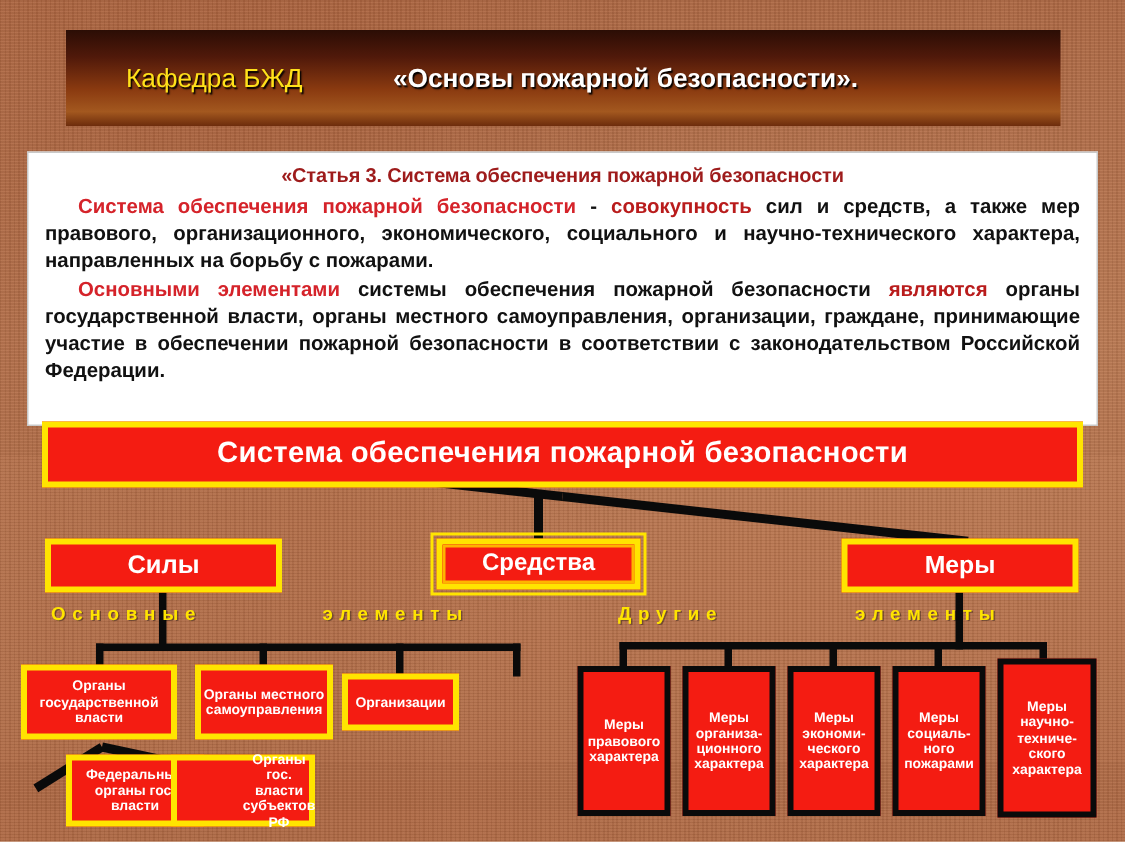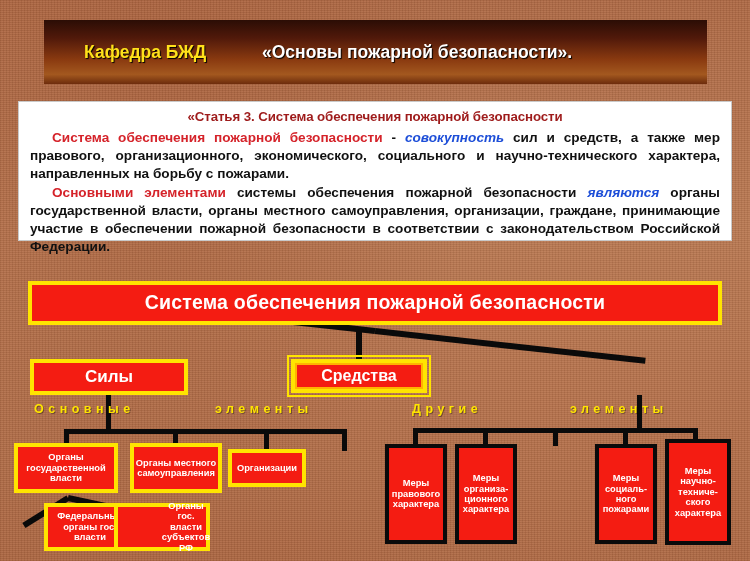--- a/index.html
+++ b/index.html
@@ -35,41 +35,41 @@
     height: 64px;
     background: linear-gradient(180deg, #2b0d05 0%, #50190a 28%, #8a3a10 62%, #a3581f 85%, #6d2c0c 100%);
     display: flex;
     align-items: center;
   }
   #header-dept {
     position: absolute;
     left: 40px;
     color: #ffe11a;
     font-size: 17.5px;
-    font-weight: bold;
+    font-weight: normal;
     text-shadow: 1px 1px 1px #000;
     white-space: nowrap;
   }
   #header-title {
     position: absolute;
     left: 218px;
     color: #ffffff;
     font-size: 17.5px;
     font-weight: bold;
     text-shadow: 1px 1px 1px #000;
     white-space: nowrap;
   }
 
   
   #text-panel {
     position: absolute;
     left: 18px;
     top: 101px;
     width: 714px;
-    height: 140px;
+    height: 183px;
     background: #ffffff;
     border: 1px solid #c9c9c9;
     box-sizing: border-box;
     padding: 7px 11px 6px 11px;
   }
   #article-heading {
     text-align: center;
     color: #9e1b1b;
     font-size: 13.3px;
     font-weight: bold;
@@ -79,21 +79,21 @@
   .para {
     font-size: 13.6px;
     font-weight: bold;
     color: #111111;
     text-align: justify;
     line-height: 1.32;
     text-indent: 22px;
   }
   .para + .para { margin-top: 1px; }
   .hl-red  { color: #d5232a; }
-  .hl-blue { color: #1d4ed8; font-style: italic; }
+  .hl-blue { color: #b91c1c; }
 
   
   #diagram {
     position: absolute;
     left: 0;
     top: 271px;
     width: 750px;
     height: 290px;
   }
   .node {
@@ -214,20 +214,21 @@
   <div id="diagram">
 
     <div class="diag" style="left:375px; top:57px; width:272px; transform: rotate(186.3deg);"></div>
     <div class="ln" style="left:356px; top:56px; width:6px; height:34px;"></div>
     <div class="diag" style="left:375px; top:57px; width:272px; transform: rotate(6.3deg);"></div>
 
     <div class="node y" id="node-root">Система обеспечения пожарной безопасности</div>
 
     <div class="node y" id="node-sily">Силы</div>
     <div class="node y2" id="node-sredstva">Средства</div>
+    <div class="node y" id="node-mery">Меры</div>
 
     <div class="grouplabel" id="label-osnovnye">Основные</div>
     <div class="grouplabel" id="label-elementy1">элементы</div>
     <div class="grouplabel" id="label-drugie">Другие</div>
     <div class="grouplabel" id="label-elementy2">элементы</div>
 
     <div class="ln" style="left:106px; top:124px; width:5px; height:38px;"></div>
     <div class="ln" style="left:64px; top:158px; width:283px; height:5px;"></div>
     <div class="ln" style="left:64px; top:158px; width:5px; height:16px;"></div>
     <div class="ln" style="left:173px; top:158px; width:5px; height:16px;"></div>
@@ -247,17 +248,18 @@
     <div class="ln" style="left:637px; top:124px; width:5px; height:38px;"></div>
     <div class="ln" style="left:413px; top:157px; width:285px; height:5px;"></div>
     <div class="ln" style="left:413px; top:157px; width:5px; height:18px;"></div>
     <div class="ln" style="left:483px; top:157px; width:5px; height:18px;"></div>
     <div class="ln" style="left:553px; top:157px; width:5px; height:18px;"></div>
     <div class="ln" style="left:623px; top:157px; width:5px; height:18px;"></div>
     <div class="ln" style="left:693px; top:157px; width:5px; height:13px;"></div>
 
     <div class="node k leaf-k" id="node-m1">Меры правового характера</div>
     <div class="node k leaf-k" id="node-m2">Меры организа-ционного характера</div>
+    <div class="node k leaf-k" id="node-m3">Меры экономи-ческого характера</div>
     <div class="node k leaf-k" id="node-m4">Меры социаль-ного пожарами</div>
     <div class="node k leaf-k" id="node-m5">Меры научно-техниче-ского характера</div>
 
   </div>
 </div>
 
 </body></html>

